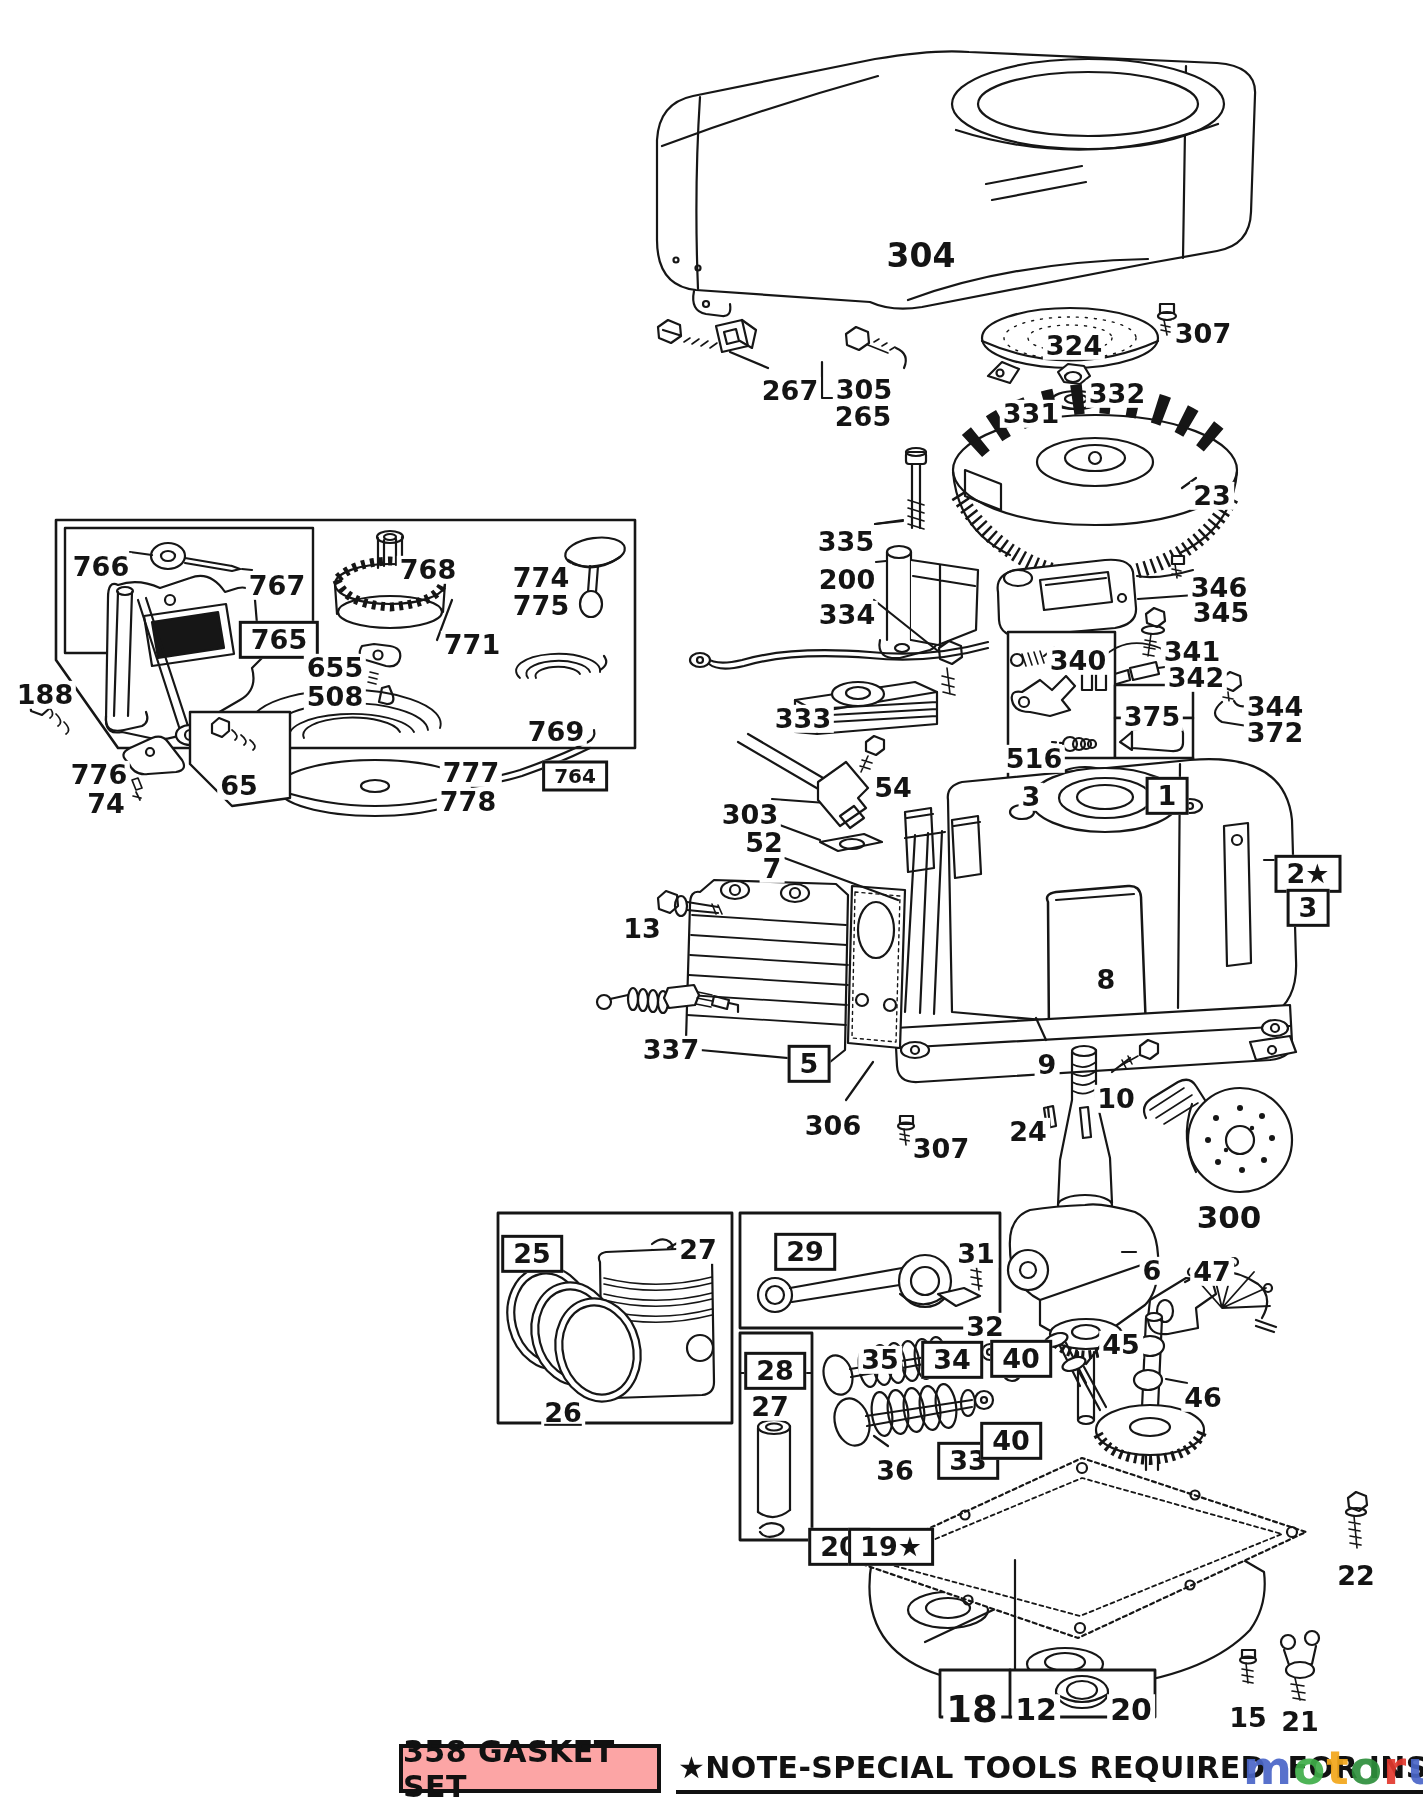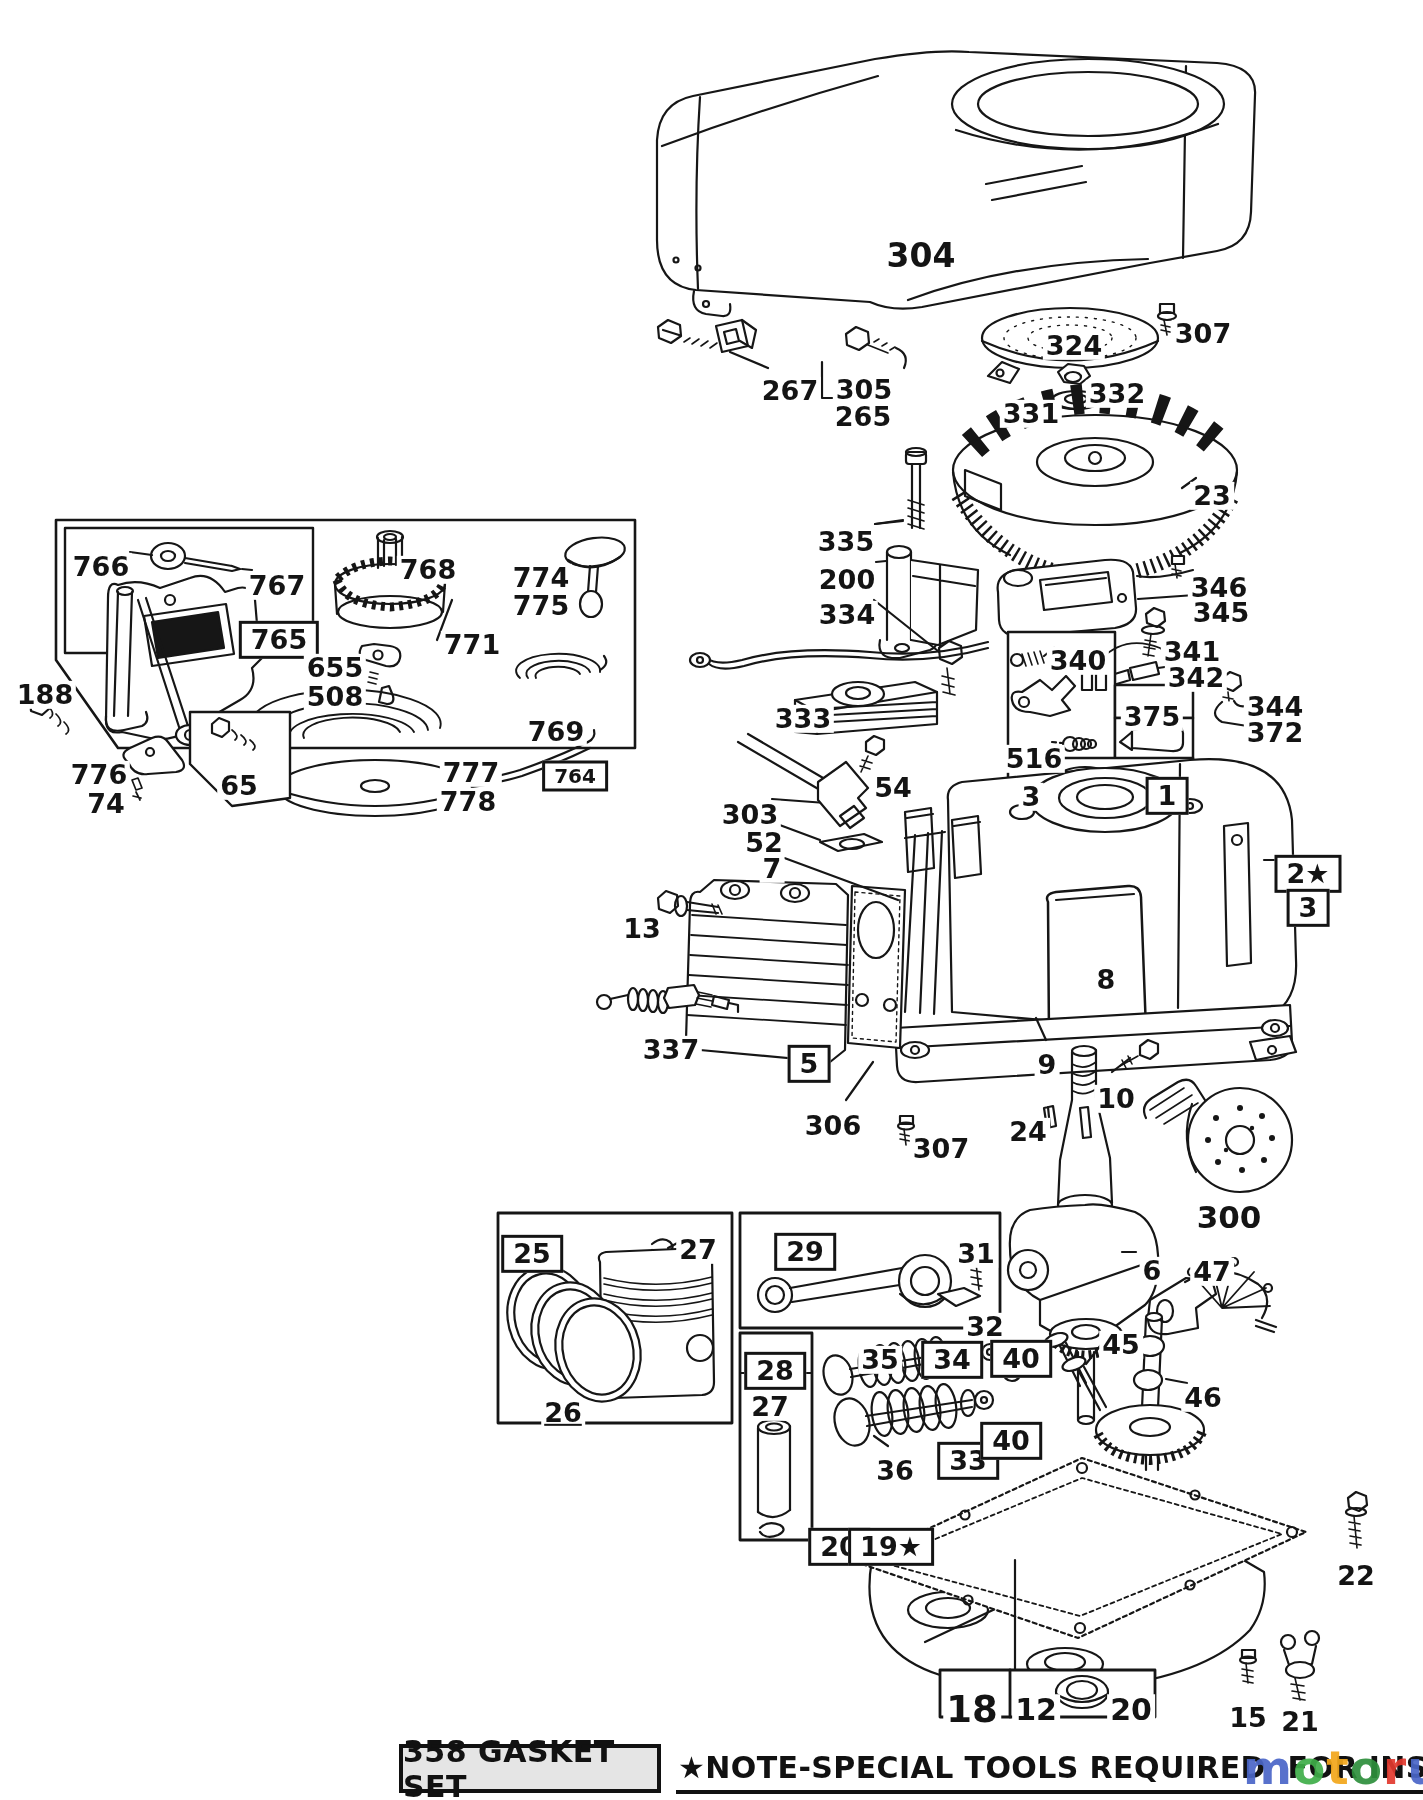--- a/index.html
+++ b/index.html
@@ -5,21 +5,21 @@
   html,body{margin:0;padding:0;background:#fff;}
   #canvas{position:relative;width:1423px;height:1800px;background:#fff;overflow:hidden;
           font-family:"DejaVu Sans",sans-serif;}
   #art{position:absolute;left:0;top:0;z-index:1;}
   #callout-layer{position:absolute;left:0;top:16px;width:100%;height:100%;z-index:3;}
   .callout{position:absolute;transform:translate(-50%,-50%);
            font:700 27px "DejaVu Sans",sans-serif;color:#141414;background:#fff;
            padding:0 3px;line-height:1.05;white-space:nowrap;}
   .callout.boxed{border:3px solid #141414;padding:2px 9px;}
   .gasket-box{position:absolute;left:399px;top:1744px;width:254px;height:41px;z-index:4;
-              border:4px solid #111;background:#e5e5e5;display:flex;align-items:center;justify-content:center;
+              border:4px solid #111;background:#fca5a5;display:flex;align-items:center;justify-content:center;
               font:700 30px "DejaVu Sans",sans-serif;color:#111;letter-spacing:.5px;}
   .note{position:absolute;left:676px;top:1750px;z-index:4;color:#111;background:transparent;
         font:700 30px "DejaVu Sans",sans-serif;border-bottom:4px solid #111;
         padding:0 4px 5px 2px;white-space:pre;letter-spacing:.4px;}
   .watermark{position:absolute;left:1243px;top:1740px;z-index:6;opacity:.92;
              font:700 47px "DejaVu Sans",sans-serif;letter-spacing:1px;white-space:nowrap;}
   svg *{vector-effect:non-scaling-stroke;}
 </style>
 </head>
 <body>

